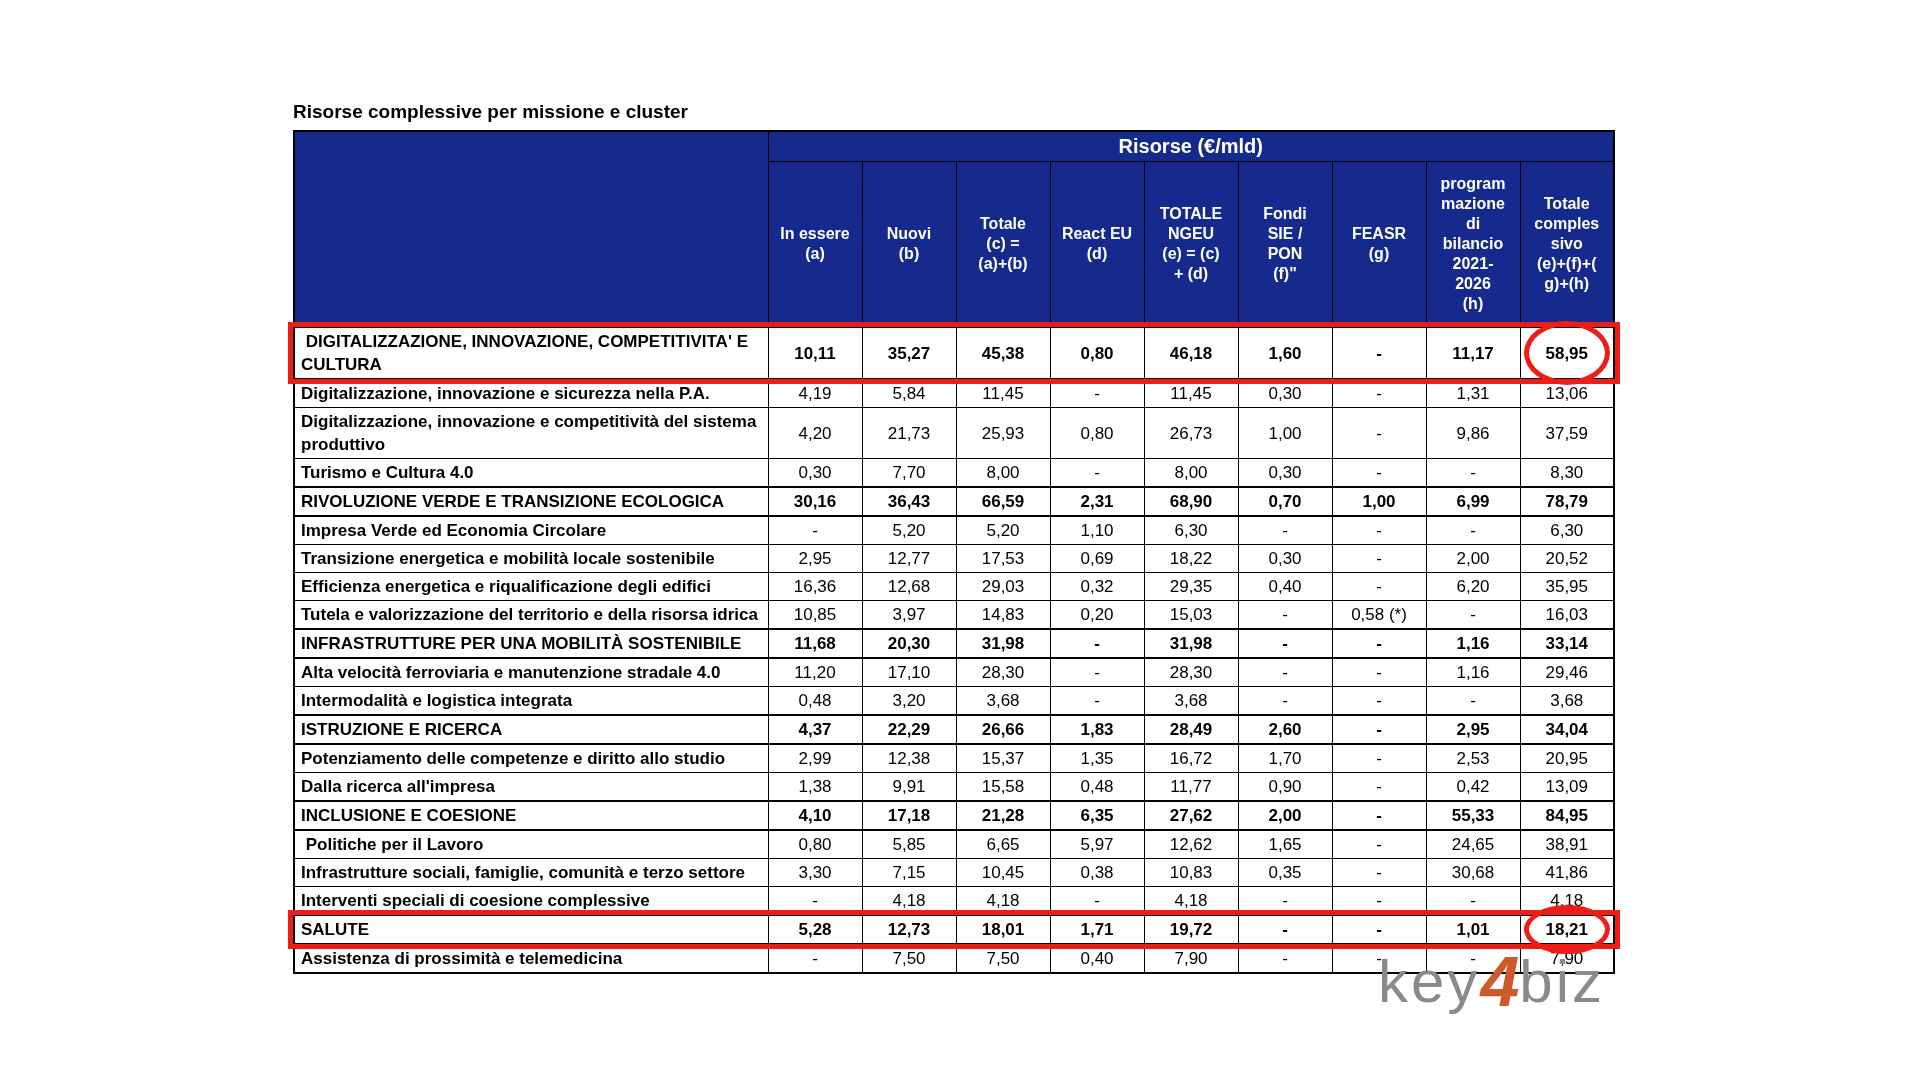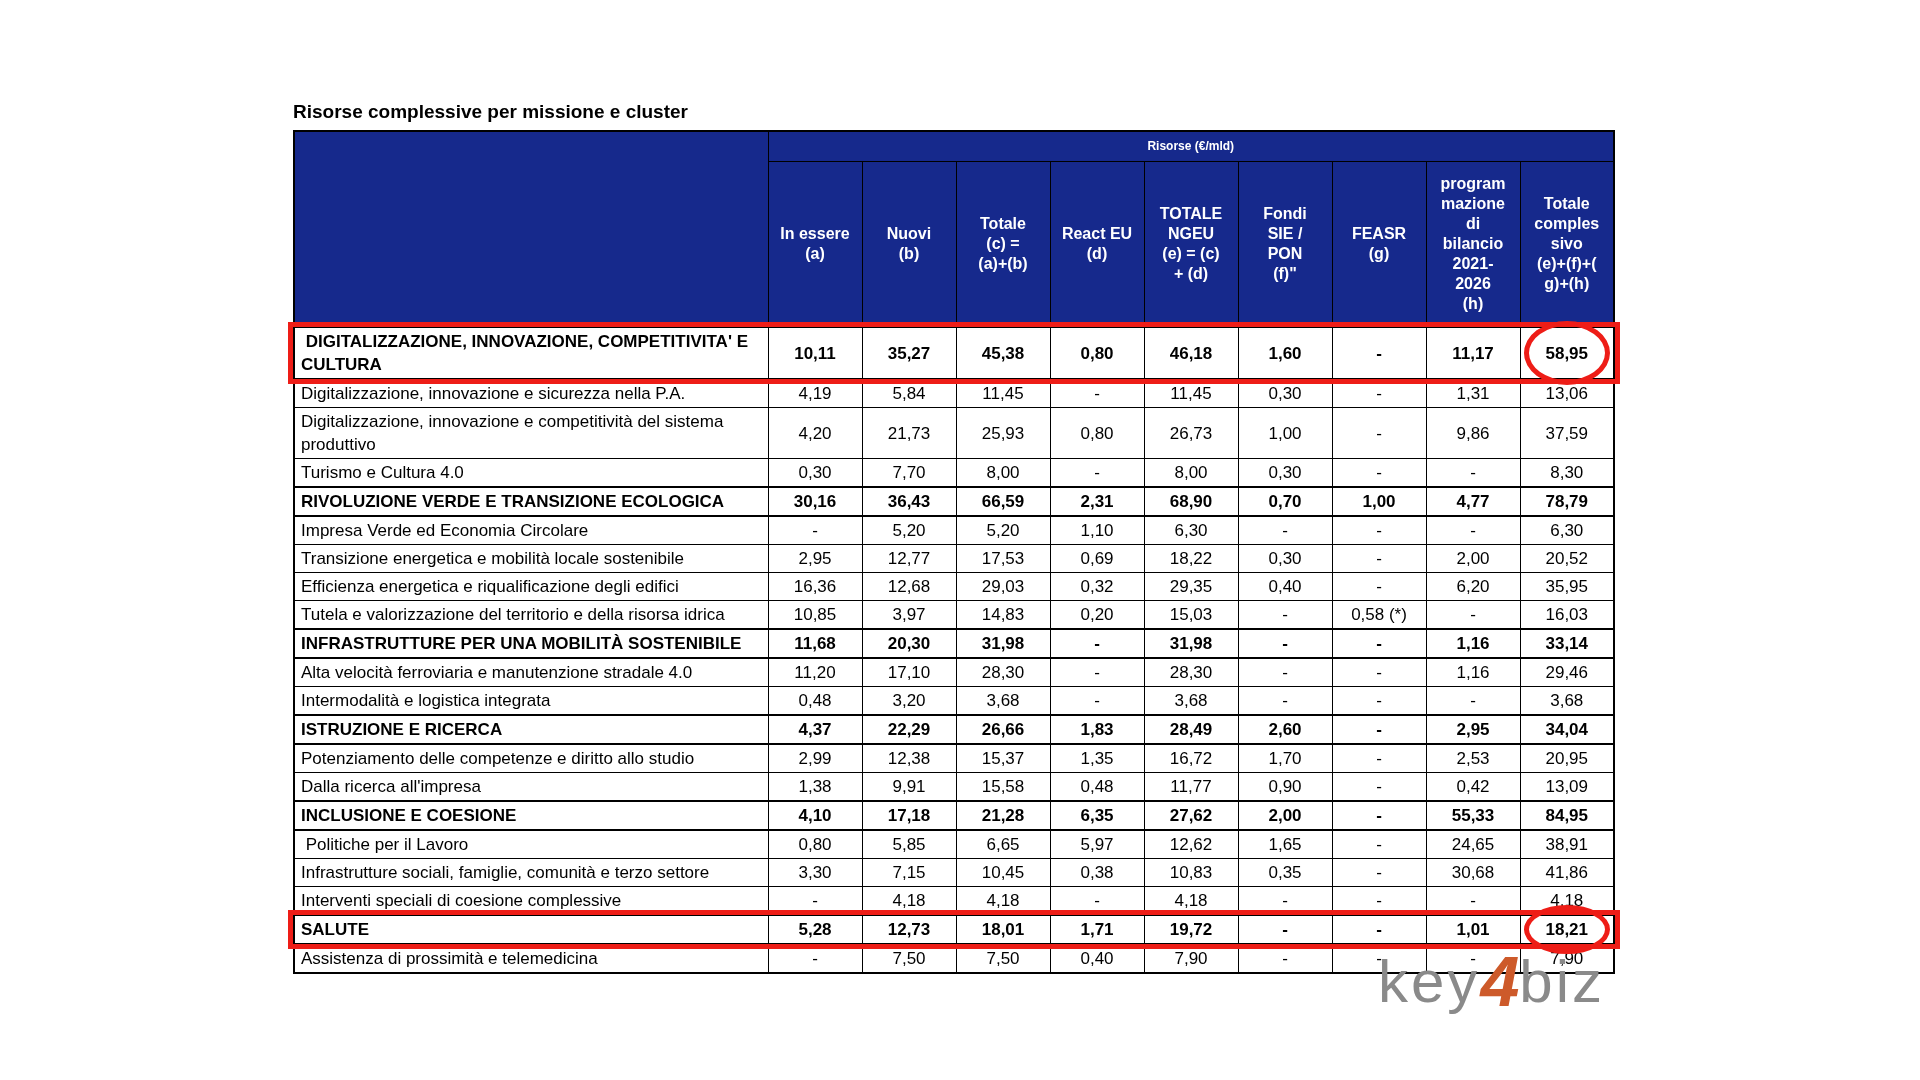--- a/index.html
+++ b/index.html
@@ -16,27 +16,27 @@
   .page{position:relative;width:1920px;height:1080px;background:#fff;}
 
   .doc-title{position:absolute;left:293px;top:101px;font-size:19px;font-weight:bold;color:#000;}
 
   table.resources{position:absolute;left:293px;top:130px;width:1322px;
     border-collapse:collapse;table-layout:fixed;font-size:17px;}
   table.resources{border:2px solid var(--border);}
   table.resources th,table.resources td{border:1px solid var(--border);vertical-align:middle;}
 
   thead th{background:var(--header-bg);color:var(--header-text);font-weight:bold;}
-  th.group-head{height:30px;font-size:12px;}
+  th.group-head{height:30px;font-size:20px;}
   th.col-head{height:166px;font-size:16px;line-height:20px;text-align:center;
     white-space:pre-line;overflow-wrap:anywhere;padding:10px 1px;}
   th.corner{background:var(--header-bg);}
 
   tbody td{padding:2px 6px;line-height:23px;background:#fff;}
-  tbody td.label{text-align:left;}
+  tbody td.label{text-align:left;font-weight:bold;}
   tbody td.num{text-align:center;padding:2px 2px;}
   tbody tr.mission td{font-weight:bold;border-top:2px solid var(--border);border-bottom:2px solid var(--border);}
 
   .annotation-layer{position:absolute;left:0;top:0;width:1920px;height:1080px;pointer-events:none;}
   .red-box{position:absolute;border:5px solid var(--red);}
   .red-ellipse{position:absolute;border:5px solid var(--red);border-radius:50%;}
 
   .watermark{position:absolute;left:1378px;top:942px;color:var(--wm-gray);
     font-size:60px;font-weight:200;letter-spacing:3px;white-space:nowrap;}
   .watermark .four{color:var(--wm-orange);font-weight:bold;font-style:italic;
@@ -152,21 +152,21 @@
         </tr>
         <tr class="mission">
           <td class="label">RIVOLUZIONE VERDE E TRANSIZIONE ECOLOGICA</td>
           <td class="num">30,16</td>
           <td class="num">36,43</td>
           <td class="num">66,59</td>
           <td class="num">2,31</td>
           <td class="num">68,90</td>
           <td class="num">0,70</td>
           <td class="num">1,00</td>
-          <td class="num">4,77</td>
+          <td class="num">6,99</td>
           <td class="num">78,79</td>
         </tr>
         <tr>
           <td class="label">Impresa Verde ed Economia Circolare</td>
           <td class="num">-</td>
           <td class="num">5,20</td>
           <td class="num">5,20</td>
           <td class="num">1,10</td>
           <td class="num">6,30</td>
           <td class="num">-</td>

